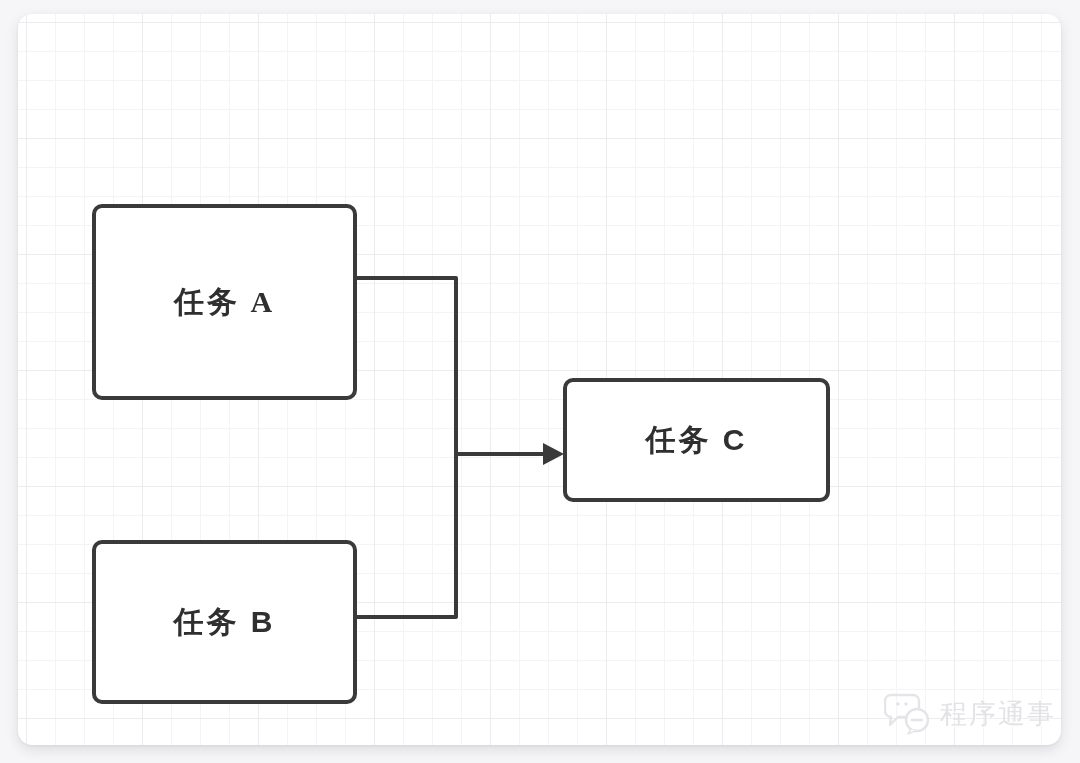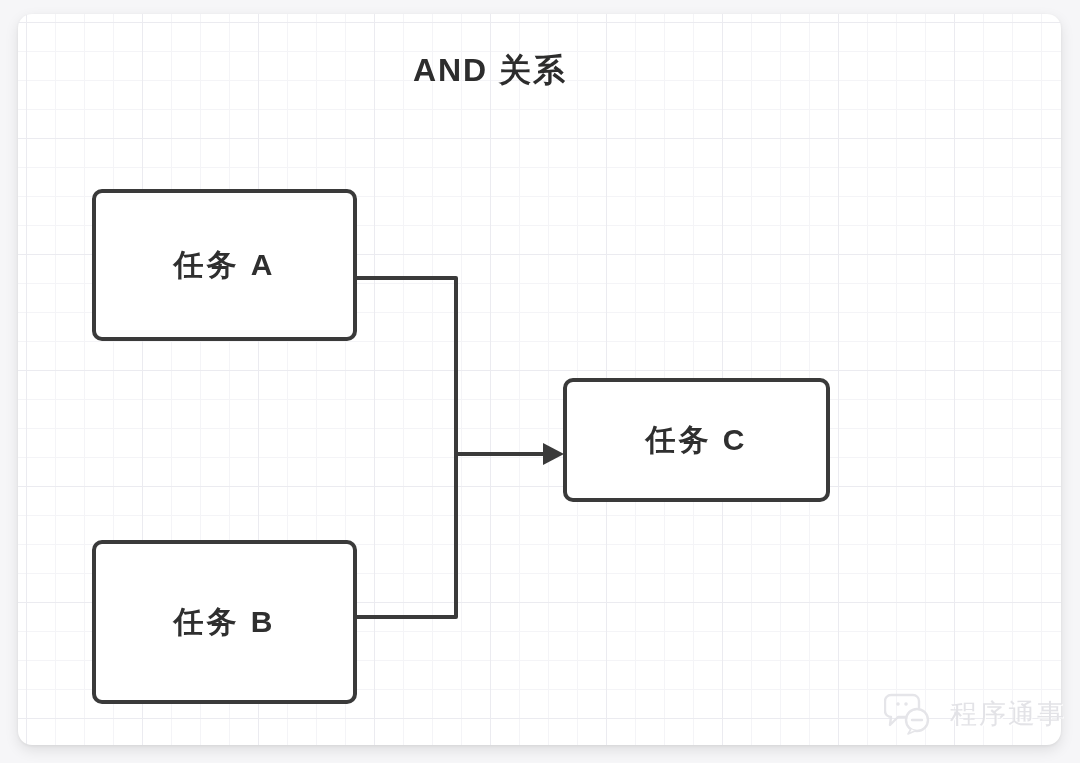--- a/index.html
+++ b/index.html
@@ -55,56 +55,55 @@
     align-items: center;
     justify-content: center;
   }
   .node-label {
     font-size: 30px;
     font-weight: 700;
     letter-spacing: 3px;
     color: #2f2f2f;
     white-space: nowrap;
   }
-  .node-a { left: 92px;  top: 189px; width: 265px; height: 152px; }
+  .node-a { left: 92px;  top: 204px; width: 265px; height: 196px; font-family: Liberation Serif, serif; }
   .node-b { left: 92px;  top: 540px; width: 265px; height: 164px; }
   .node-c { left: 563px; top: 378px; width: 267px; height: 124px; }
   .wires {
     position: absolute;
     left: 0; top: 0;
     width: 1080px;
     height: 763px;
     pointer-events: none;
   }
   .watermark {
     position: absolute;
     left: 884px;
     top: 692px;
     display: flex;
     align-items: center;
-    gap: 16px;
+    gap: 6px;
     opacity: 0.95;
   }
   .watermark-text {
     font-size: 27px;
     font-weight: 400;
     letter-spacing: 2px;
     color: #e2e2e6;
     text-shadow: 1px 1px 0 #ffffff;
     white-space: nowrap;
   }
 </style>
 </head>
 <body>
 
 <div class="stage">
 
   <div class="card"></div>
 
-  <div class="title">AND 关系</div>
 
   <div class="node node-a">
     <span class="node-label">任务 A</span>
   </div>
 
   <div class="node node-b">
     <span class="node-label">任务 B</span>
   </div>
 
   <div class="node node-c">

